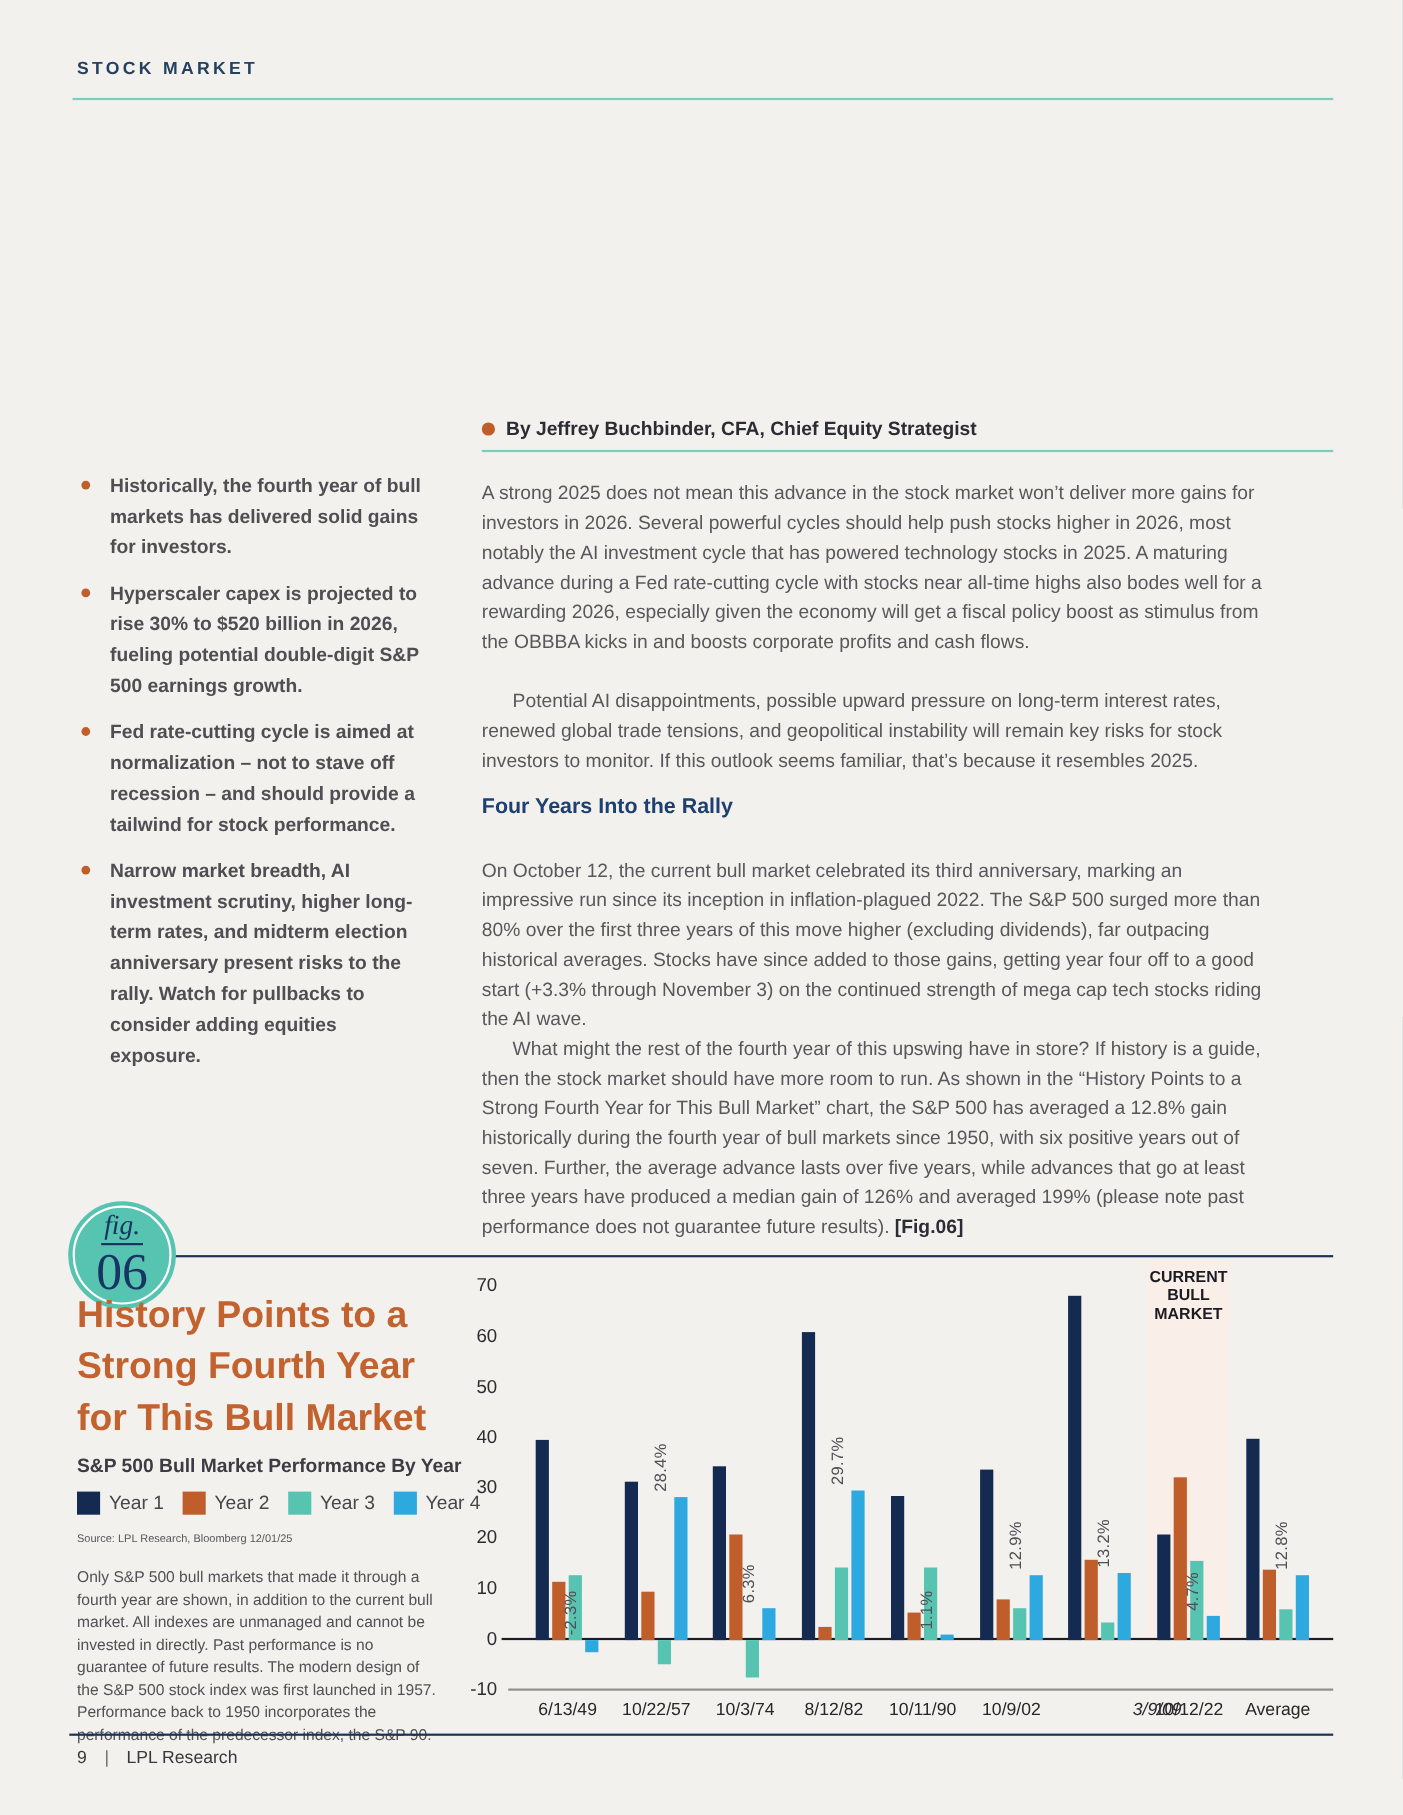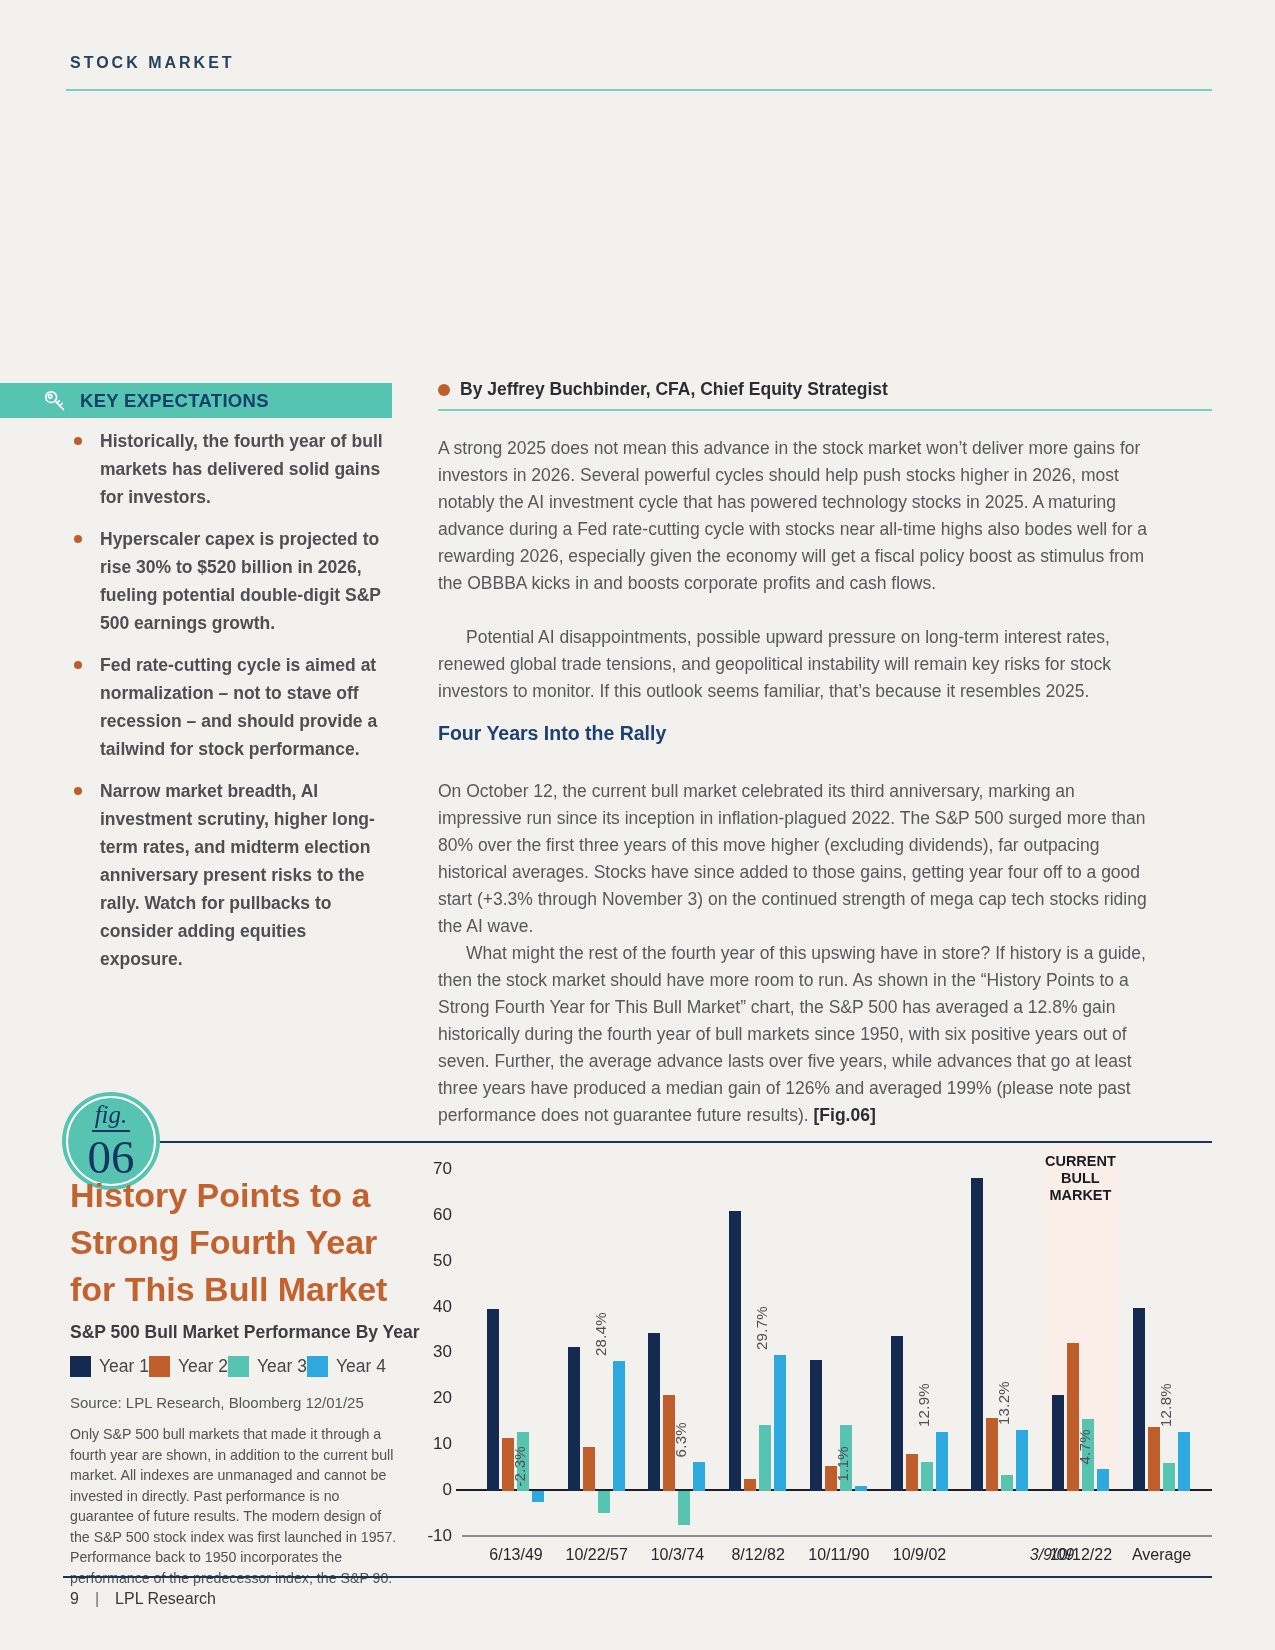--- a/index.html
+++ b/index.html
@@ -40,24 +40,24 @@
   .fig-rule{left:110px;top:1141px;width:1102px;height:2px;background:#1d3258;}
   .fig-circle{left:62px;top:1092px;width:98px;height:98px;border-radius:50%;background:#57c3b1;
               display:flex;flex-direction:column;align-items:center;justify-content:center;}
   .fig-circle:after{content:"";position:absolute;inset:4px;border:2px solid #fff;border-radius:50%;}
   .fig-word{font-family:"Liberation Serif",serif;font-style:italic;font-size:25px;color:#173463;
             border-bottom:2px solid #173463;padding:0 3px 1px;}
   .fig-num{font-family:"Liberation Serif",serif;font-size:47px;color:#173463;line-height:1;margin-top:2px;}
   .chart-title{left:70px;top:1172px;width:360px;font-size:34px;line-height:47px;font-weight:bold;
                color:#c2622e;}
   .chart-sub{left:70px;top:1322px;width:360px;font-size:17.5px;font-weight:bold;color:#3c3c42;}
-  .legend{left:70px;top:1356px;display:flex;align-items:center;}
+  .legend{left:70px;top:1356px;display:flex;gap:17px;align-items:center;}
   .legend .item{display:flex;align-items:center;gap:8px;font-size:17.5px;color:#46464b;}
   .legend .sw{width:21px;height:21px;}
-  .source{left:70px;top:1394px;font-size:15px;color:#55565a;}
+  .source{left:70px;top:1394px;font-size:10px;color:#55565a;}
   .disclaimer{left:70px;top:1424px;width:334px;font-size:14.2px;line-height:20.5px;color:#515156;}
 
   
   .chart{left:0;top:0;width:1275px;height:1650px;pointer-events:none;}
   .bar{position:absolute;width:12px;}
   .ytick{position:absolute;width:44px;left:408px;text-align:right;font-size:17px;color:#2c2c31;}
   .axis0{position:absolute;left:456px;width:756px;height:2px;background:#1d1d28;top:1489px;}
   .axism10{position:absolute;left:462px;width:750px;height:2px;background:#8f8f8f;top:1535px;}
   .cat{position:absolute;top:1546px;width:82px;text-align:center;font-size:16px;color:#27272c;}
   .rlabel{position:absolute;writing-mode:vertical-rl;transform:rotate(180deg);font-size:15px;
@@ -72,32 +72,20 @@
   .footer .sep{color:#6b6b70;}
 </style>
 </head>
 <body>
 
 <div class="page">
 
   <div class="abs kicker">STOCK MARKET</div>
   <div class="abs rule-top"></div>
 
-  <div class="abs key-band">
-    <span style="display:flex;">
-      <svg width="26" height="26" viewBox="0 0 26 26" fill="none" stroke="#ffffff" stroke-width="1.7" stroke-linecap="round" stroke-linejoin="round">
-        <circle cx="9.2" cy="9.2" r="5.4"></circle>
-        <circle cx="8.2" cy="8.2" r="1.7"></circle>
-        <path d="M13.4 13.4 L21.5 21.5"></path>
-        <path d="M17.7 17.7 L20.2 15.4"></path>
-        <path d="M15 15 L17.2 12.9"></path>
-      </svg>
-    </span>
-    <span class="label">KEY EXPECTATIONS</span>
-  </div>
   <ul class="abs bullets">
       <li><span class="dot"></span><span>Historically, the fourth year of bull markets has delivered solid gains for investors.</span></li>
       <li><span class="dot"></span><span>Hyperscaler capex is projected to rise 30% to $520 billion in 2026, fueling potential double-digit S&amp;P 500 earnings growth.</span></li>
       <li><span class="dot"></span><span>Fed rate-cutting cycle is aimed at normalization – not to stave off recession – and should provide a tailwind for stock performance.</span></li>
       <li><span class="dot"></span><span>Narrow market breadth, AI investment scrutiny, higher long-term rates, and midterm election anniversary present risks to the rally. Watch for pullbacks to consider adding equities exposure.</span></li>
     </ul>
 
   <div class="abs byline">
     <span class="dot"></span>
     <span class="txt">By Jeffrey Buchbinder, CFA, Chief Equity Strategist</span>

